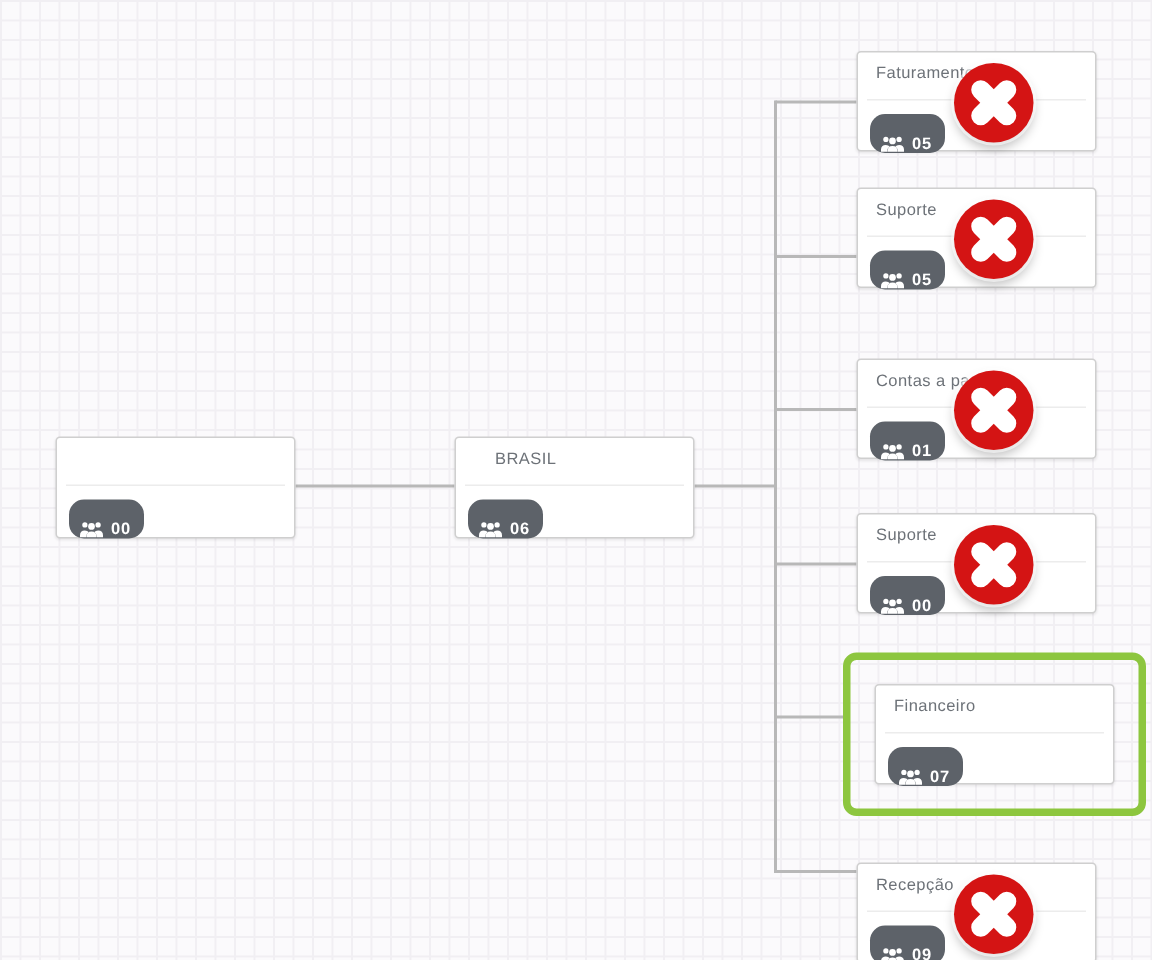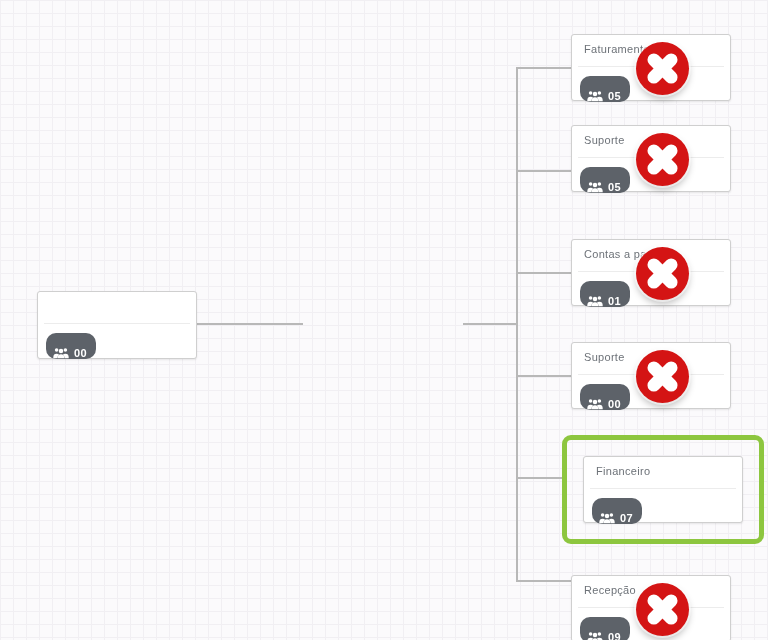--- a/index.html
+++ b/index.html
@@ -94,20 +94,35 @@
           <circle cx="15.5" cy="3.2" r="2.2"></circle>
           <circle cx="10" cy="4.4" r="2.8"></circle>
         <path d="M0.4 12 q0 -4.2 4.1 -4.2 q2.1 0 3.1 1.3 q-2.1 1.6 -2.1 4.2 l0 0.2 l-5.1 0 z"></path>
         <path d="M19.6 12 q0 -4.2 -4.1 -4.2 q-2.1 0 -3.1 1.3 q2.1 1.6 2.1 4.2 l0 0.2 l5.1 0 z"></path>
         <path d="M5.7 13.5 q0 -4.8 4.3 -4.8 q4.3 0 4.3 4.8 z"></path>
       </svg>
       <span>00</span>
     </div>
   </div>
 
+  <div class="card country-card">
+    <div class="node-title">BRASIL</div>
+    <div class="divider"></div>
+    <div class="badge">
+      <svg width="16" height="12" viewBox="0 0 20 14" fill="#ffffff" aria-hidden="true">
+        <circle cx="4.5" cy="3.2" r="2.2"></circle>
+          <circle cx="15.5" cy="3.2" r="2.2"></circle>
+          <circle cx="10" cy="4.4" r="2.8"></circle>
+        <path d="M0.4 12 q0 -4.2 4.1 -4.2 q2.1 0 3.1 1.3 q-2.1 1.6 -2.1 4.2 l0 0.2 l-5.1 0 z"></path>
+        <path d="M19.6 12 q0 -4.2 -4.1 -4.2 q-2.1 0 -3.1 1.3 q2.1 1.6 2.1 4.2 l0 0.2 l5.1 0 z"></path>
+        <path d="M5.7 13.5 q0 -4.8 4.3 -4.8 q4.3 0 4.3 4.8 z"></path>
+      </svg>
+      <span>06</span>
+    </div>
+  </div>
 
   <div id="depts">
   <div class="dept-wrap" style="top: 34px;">
     <div class="card dept-card">
       <div class="node-title">Faturamento</div>
       <div class="divider"></div>
       <div class="badge">
         <svg width="16" height="12" viewBox="0 0 20 14" fill="#ffffff" aria-hidden="true">
           <circle cx="4.5" cy="3.2" r="2.2"></circle>
               <circle cx="15.5" cy="3.2" r="2.2"></circle>

